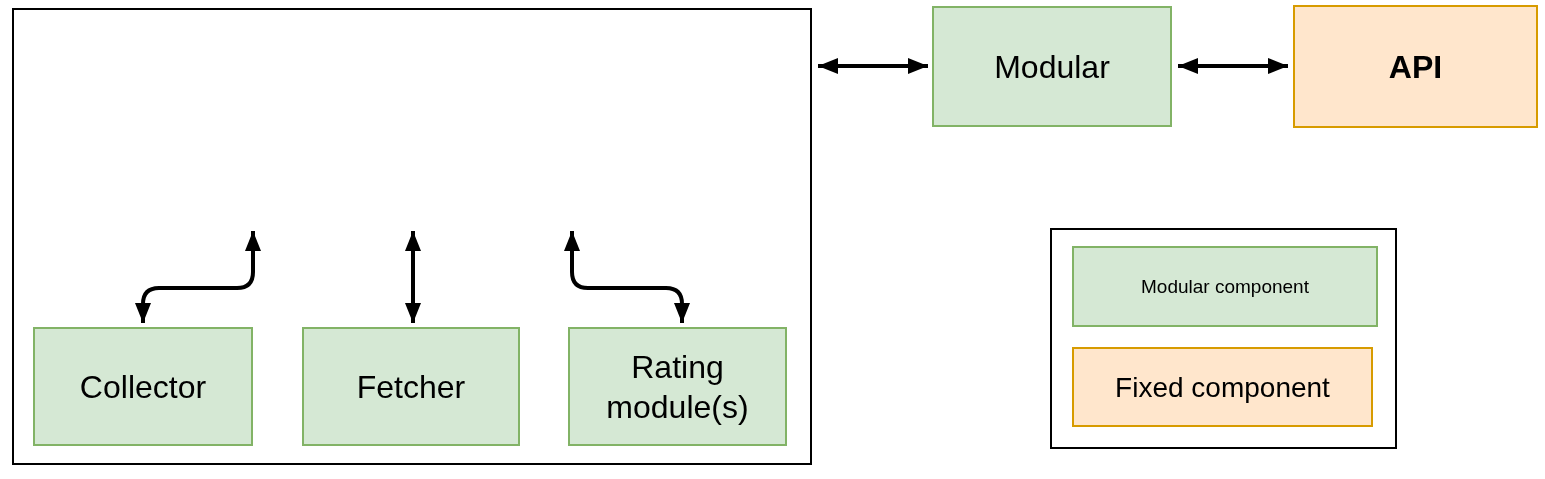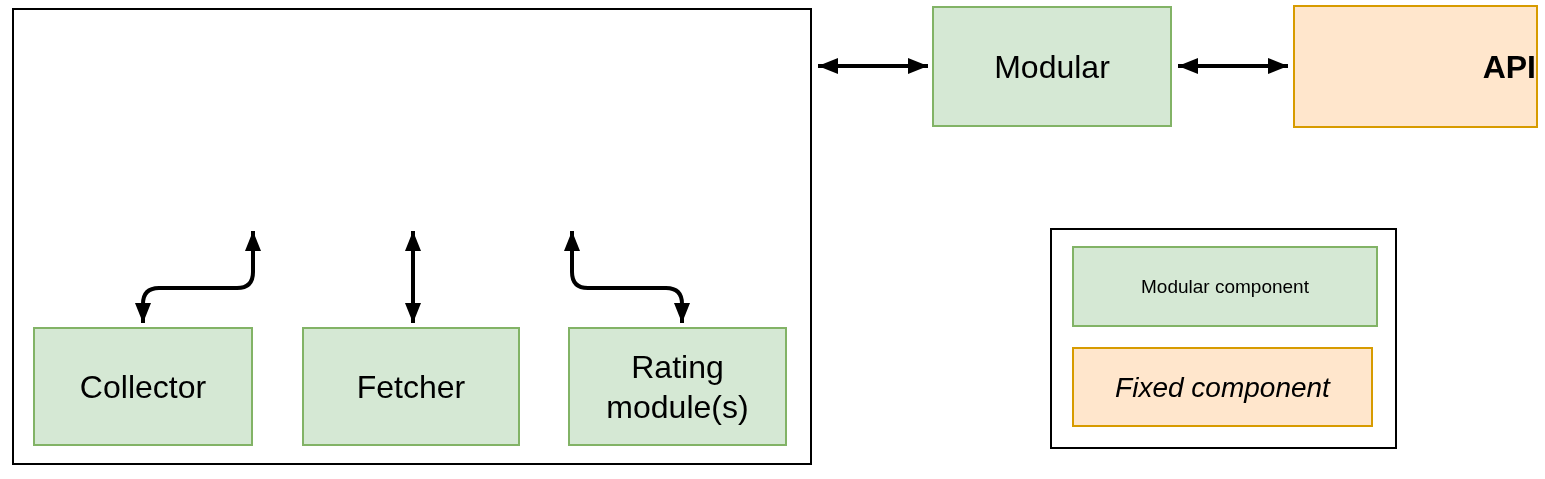--- a/index.html
+++ b/index.html
@@ -10,38 +10,38 @@
   html,body{margin:0;padding:0;background:#ffffff;}
   body{font-family:"Liberation Sans","DejaVu Sans",sans-serif;color:#000;}
   .canvas{position:relative;width:1545px;height:479px;background:#fff;overflow:hidden;}
 
   .box{position:absolute;box-sizing:border-box;display:flex;align-items:center;justify-content:center;text-align:center;line-height:1.25;}
   .container{border:2px solid var(--container-stroke);background:#fff;}
   .modular{background:var(--modular-fill);border:2px solid var(--modular-stroke);}
   .fixed{background:var(--fixed-fill);border:2px solid var(--fixed-stroke);}
 
   .lbl{font-size:32px;}
-  .bold{font-weight:bold;justify-content:flex-end;}
+  .bold{font-weight:bold;}
 
   
   .processor{left:12px;top:8px;width:800px;height:457px;}
   .processor-title{position:absolute;left:12px;top:46px;width:800px;text-align:center;font-size:32px;font-weight:bold;}
   .orchestrator{left:92px;top:107px;width:641px;height:120px;}
   .collector{left:33px;top:327px;width:220px;height:119px;}
   .fetcher{left:302px;top:327px;width:218px;height:119px;}
   .rating{left:568px;top:327px;width:219px;height:119px;padding:0 18px;text-align:center;}
 
   
   .storage{left:932px;top:6px;width:240px;height:121px;}
   .api{left:1293px;top:5px;width:245px;height:123px;}
 
   
   .legend{left:1050px;top:228px;width:347px;height:221px;}
   .legend-modular{left:1072px;top:246px;width:306px;height:81px;font-size:19px;}
-  .legend-fixed{left:1072px;top:347px;width:301px;height:80px;font-size:28px;font-style:italic;}
+  .legend-fixed{left:1072px;top:347px;width:301px;height:80px;font-size:28px;}
 
   .arrows{position:absolute;left:0;top:0;width:1545px;height:479px;pointer-events:none;}
   .arrows path.link{fill:none;stroke:var(--arrow-color);stroke-width:4;stroke-linejoin:round;}
 </style>
 </head>
 <body>
 
 <div class="canvas">
 
   <div class="box container processor"></div>

